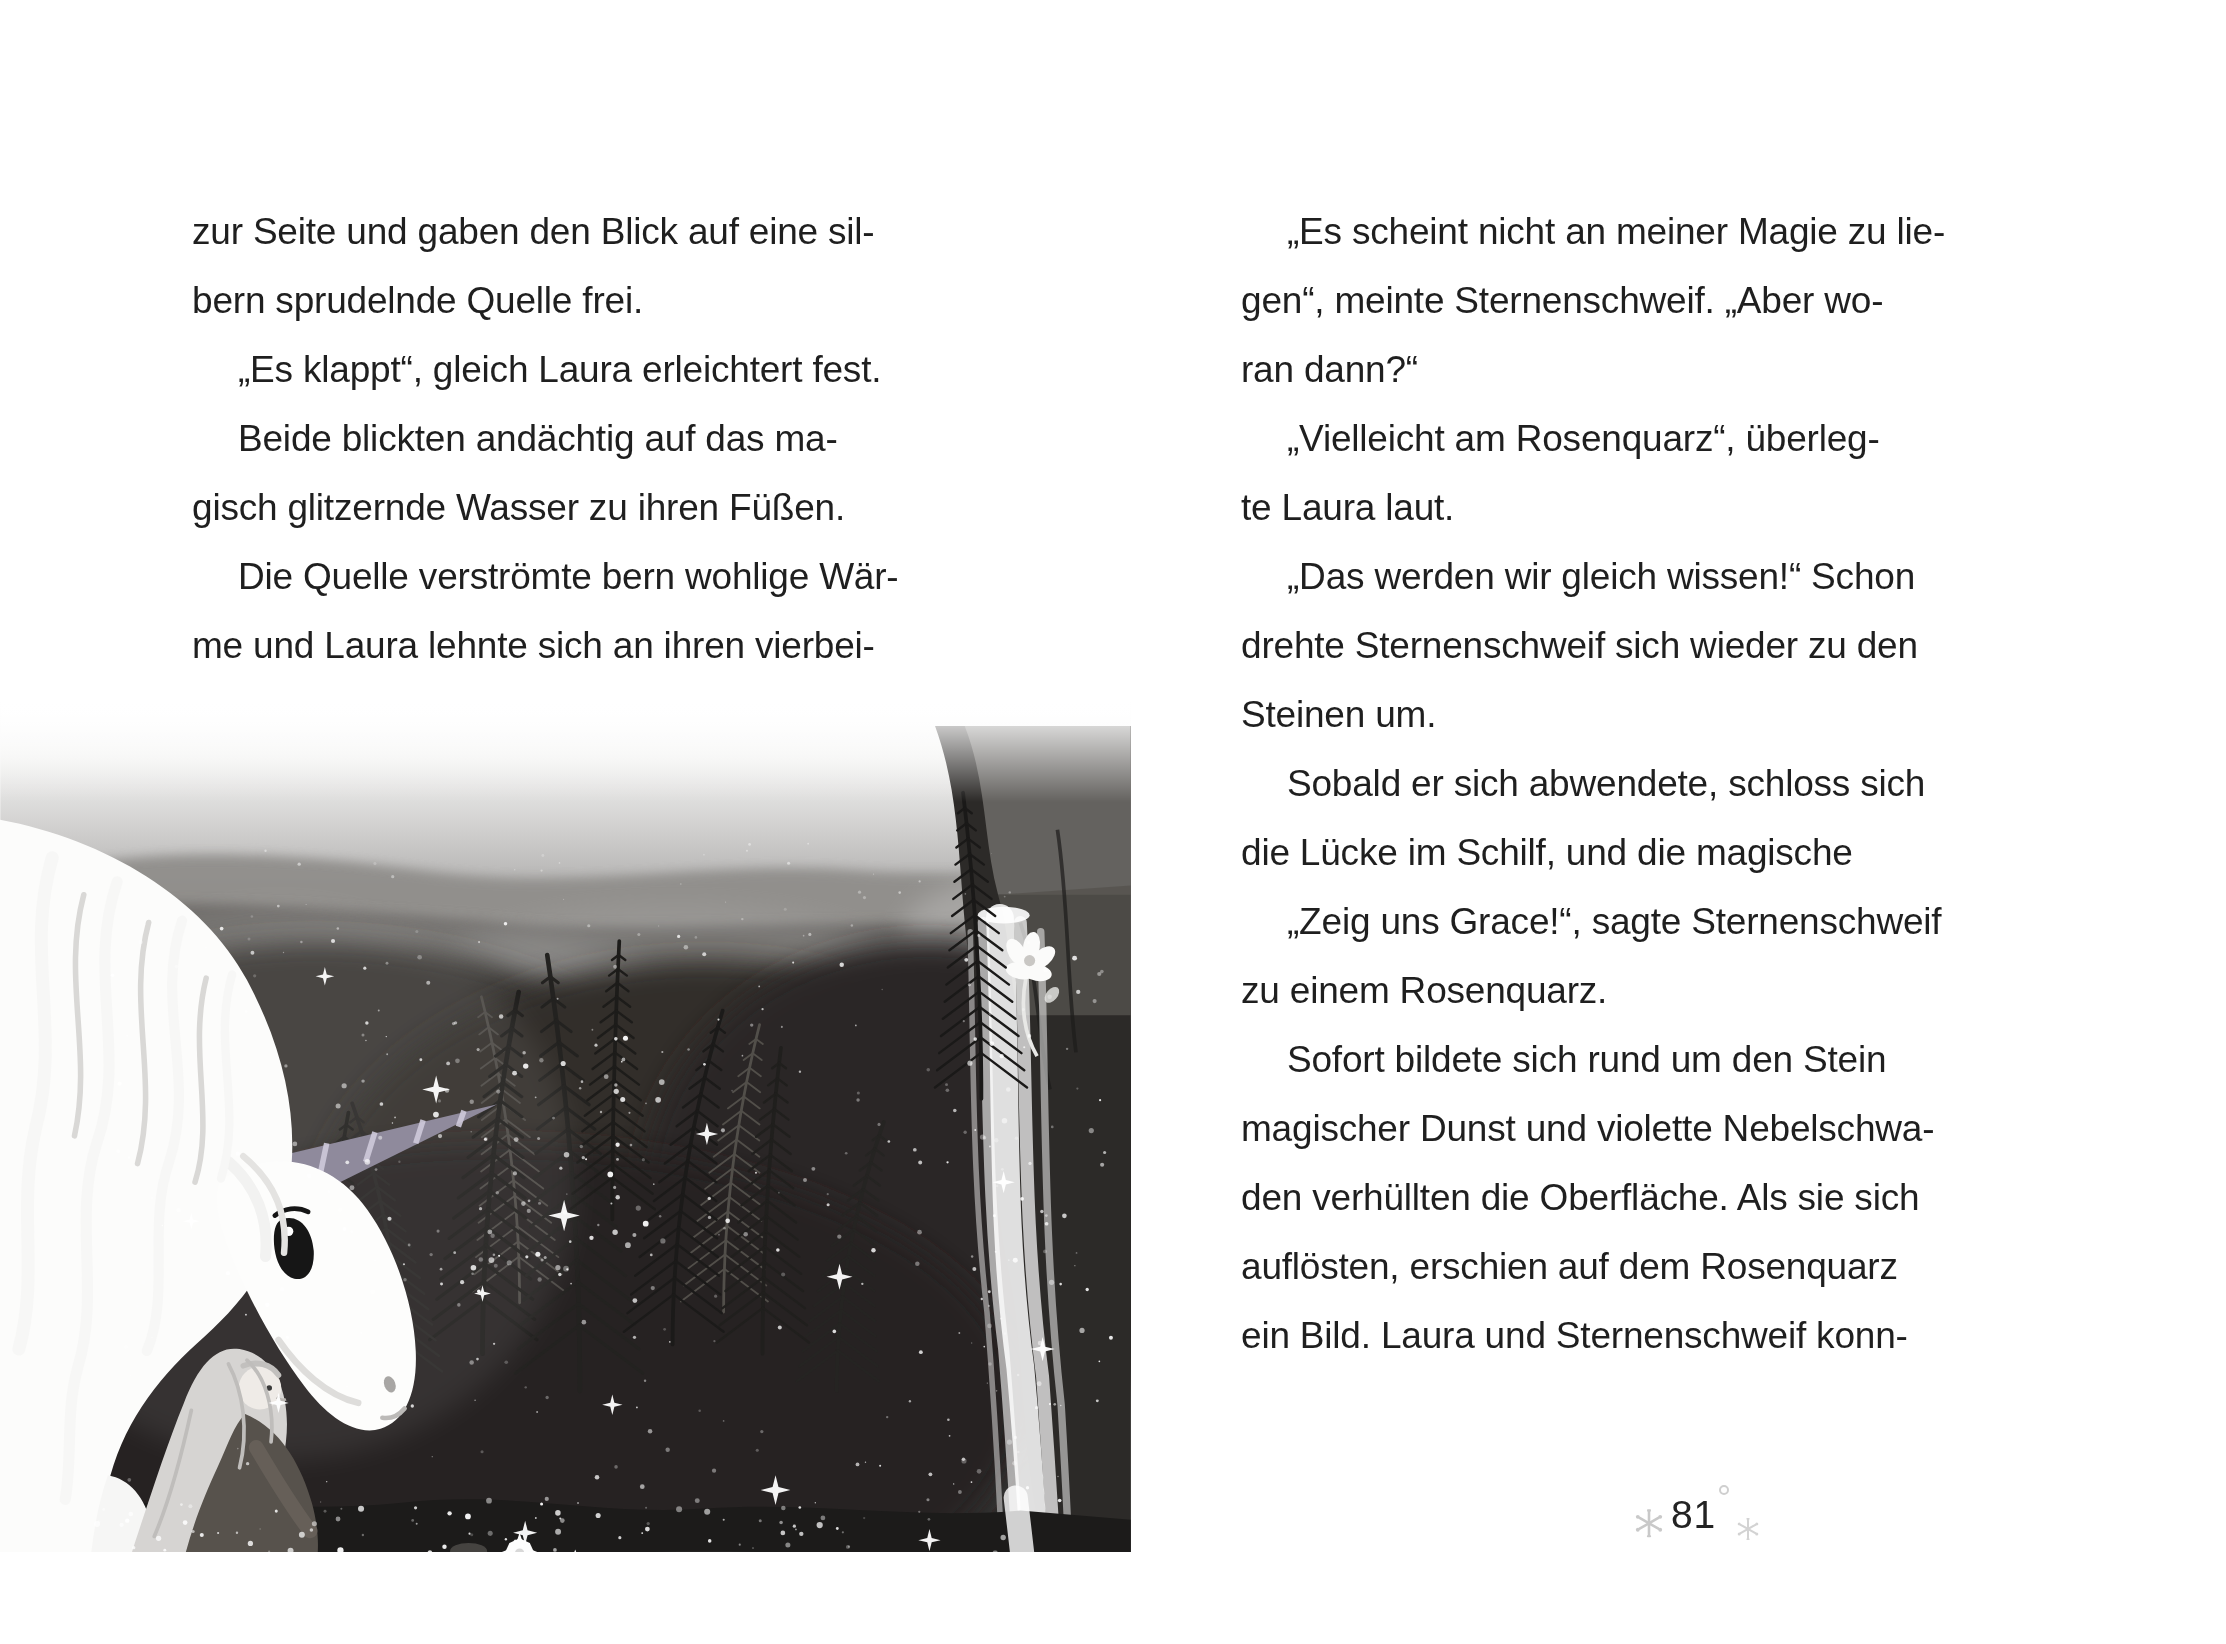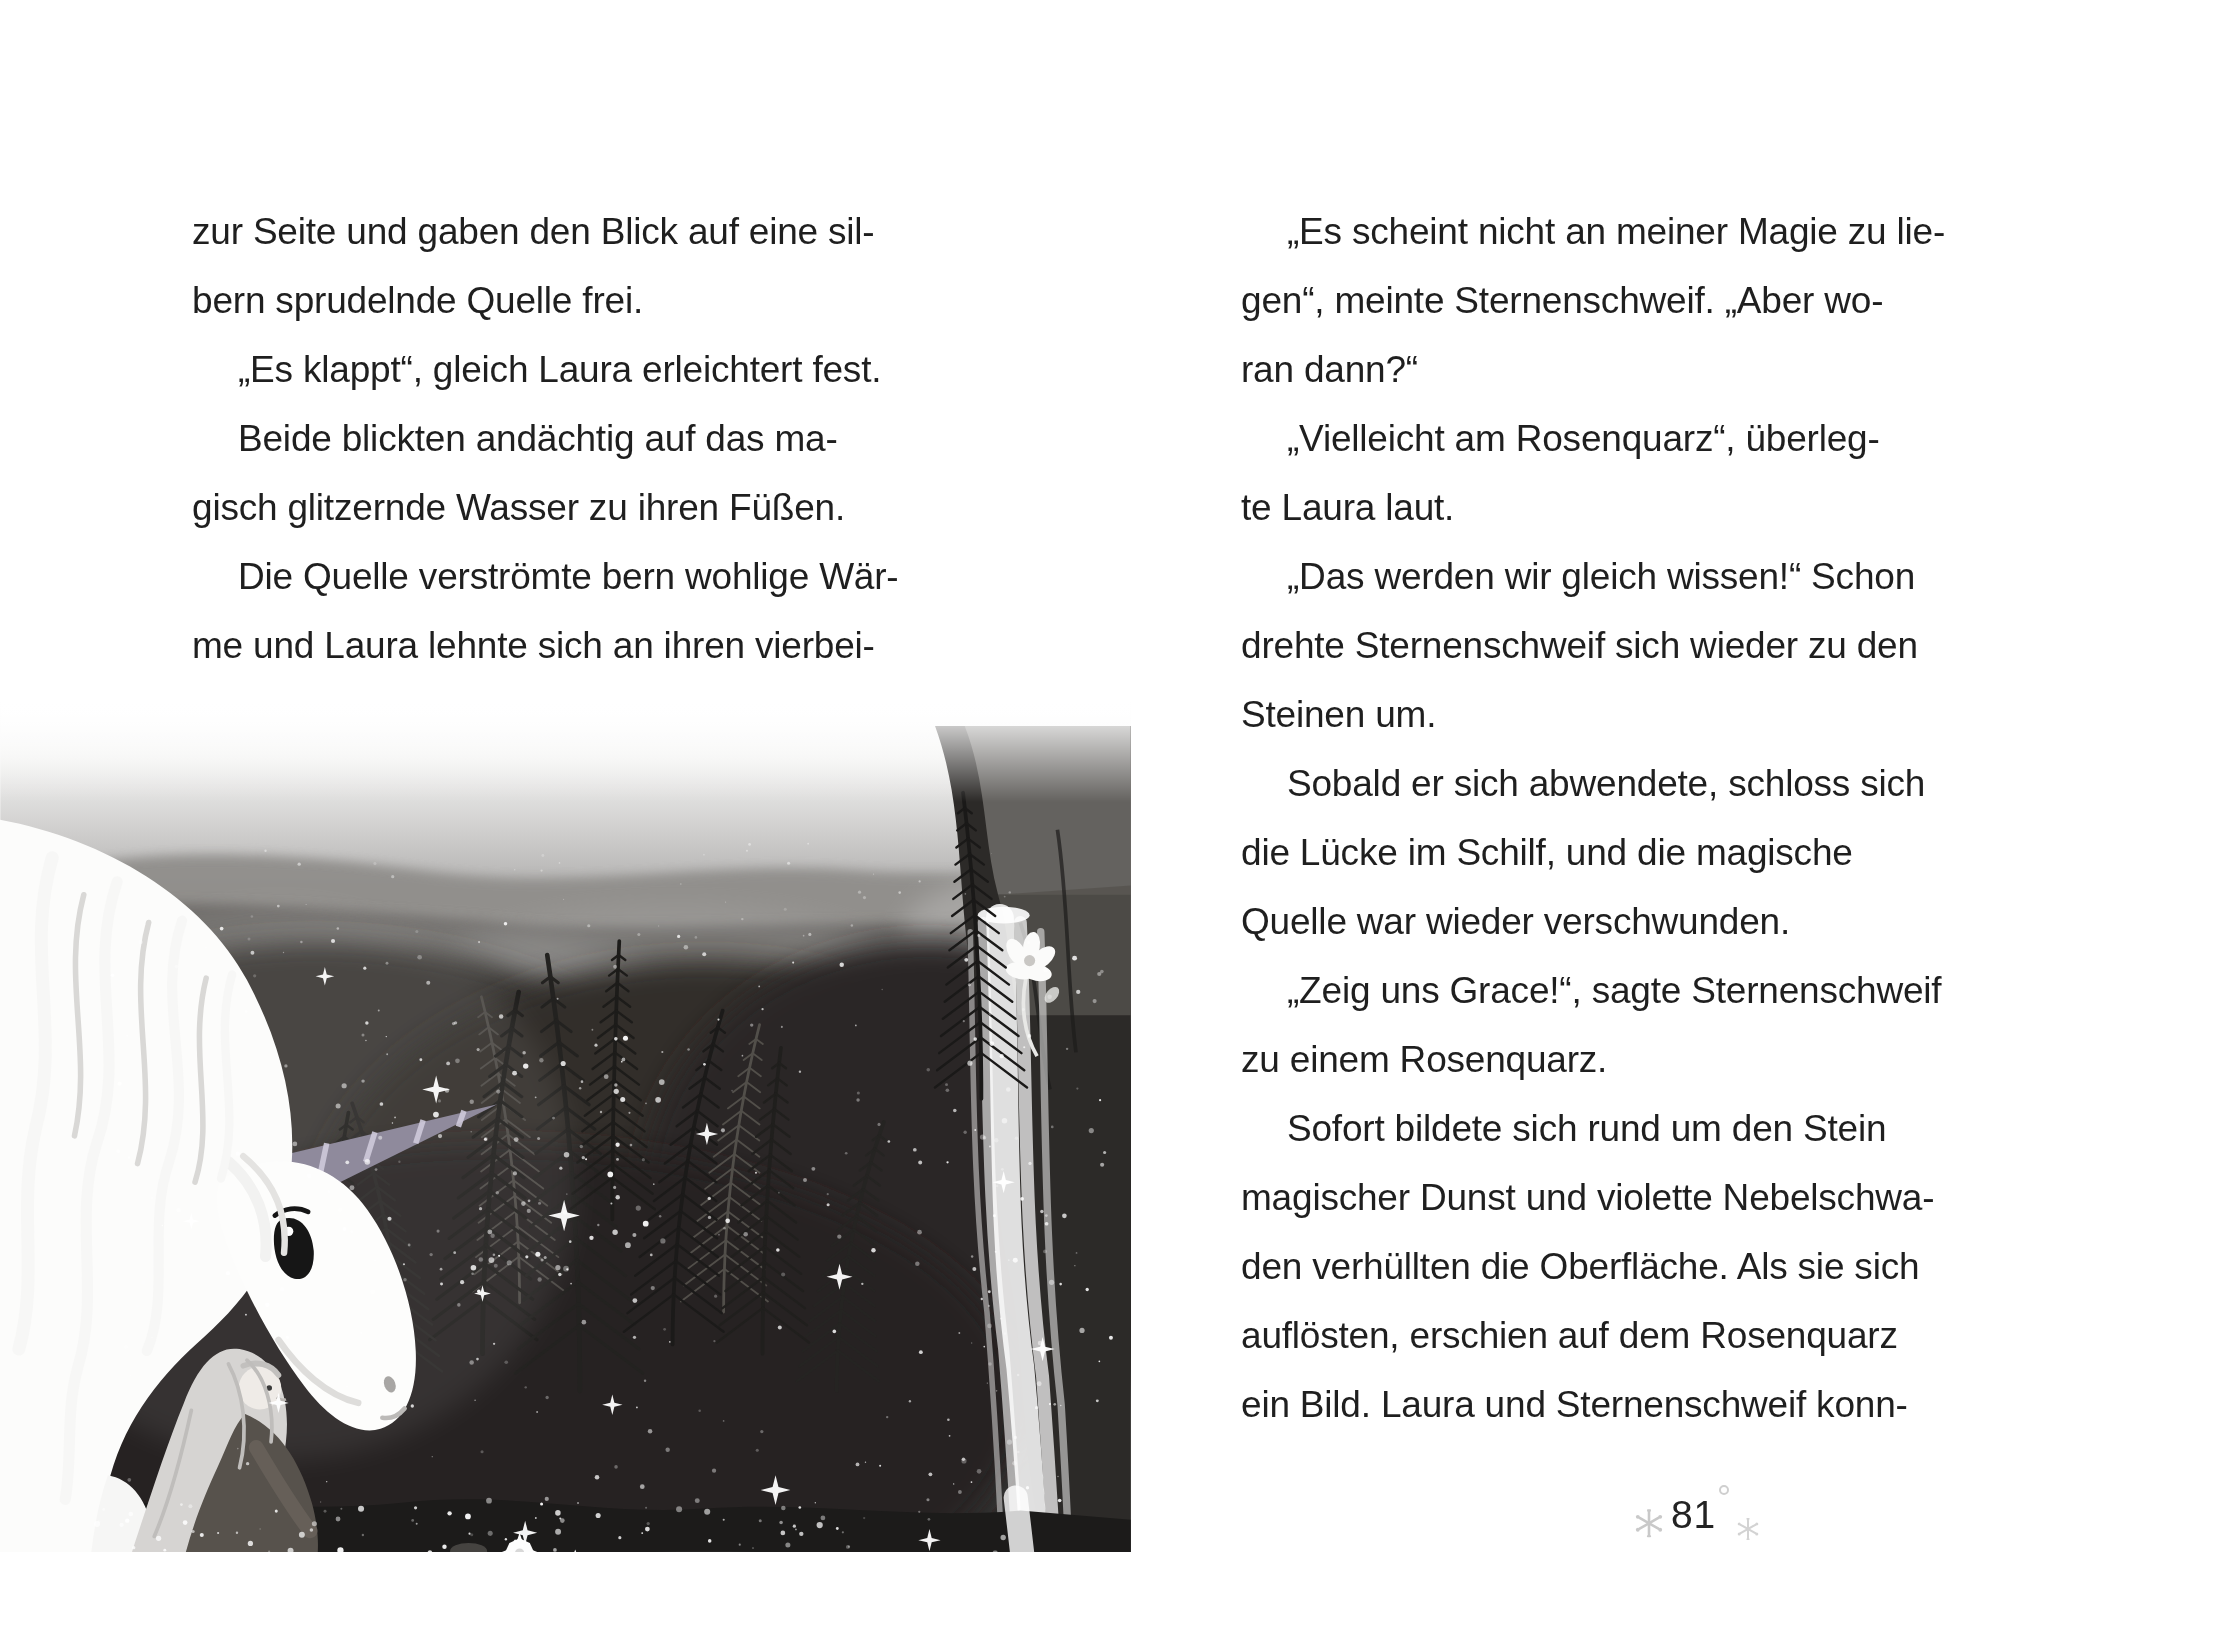--- a/index.html
+++ b/index.html
@@ -1284,21 +1284,20 @@
     <div class="line indent">„Es scheint nicht an meiner Magie zu lie-</div>
     <div class="line">gen“, meinte Sternenschweif. „Aber wo-</div>
     <div class="line">ran dann?“</div>
     <div class="line indent">„Vielleicht am Rosenquarz“, überleg-</div>
     <div class="line">te Laura laut.</div>
     <div class="line indent">„Das werden wir gleich wissen!“ Schon</div>
     <div class="line">drehte Sternenschweif sich wieder zu den</div>
     <div class="line">Steinen um.</div>
     <div class="line indent">Sobald er sich abwendete, schloss sich</div>
     <div class="line">die Lücke im Schilf, und die magische</div>
-    <div class="line">Quelle war wieder verschwunden.</div>
     <div class="line indent">„Zeig uns Grace!“, sagte Sternenschweif</div>
     <div class="line">zu einem Rosenquarz.</div>
     <div class="line indent">Sofort bildete sich rund um den Stein</div>
     <div class="line">magischer Dunst und violette Nebelschwa-</div>
     <div class="line">den verhüllten die Oberfläche. Als sie sich</div>
     <div class="line">auflösten, erschien auf dem Rosenquarz</div>
     <div class="line">ein Bild. Laura und Sternenschweif konn-</div>
   </div>
 
   <div class="footer">

